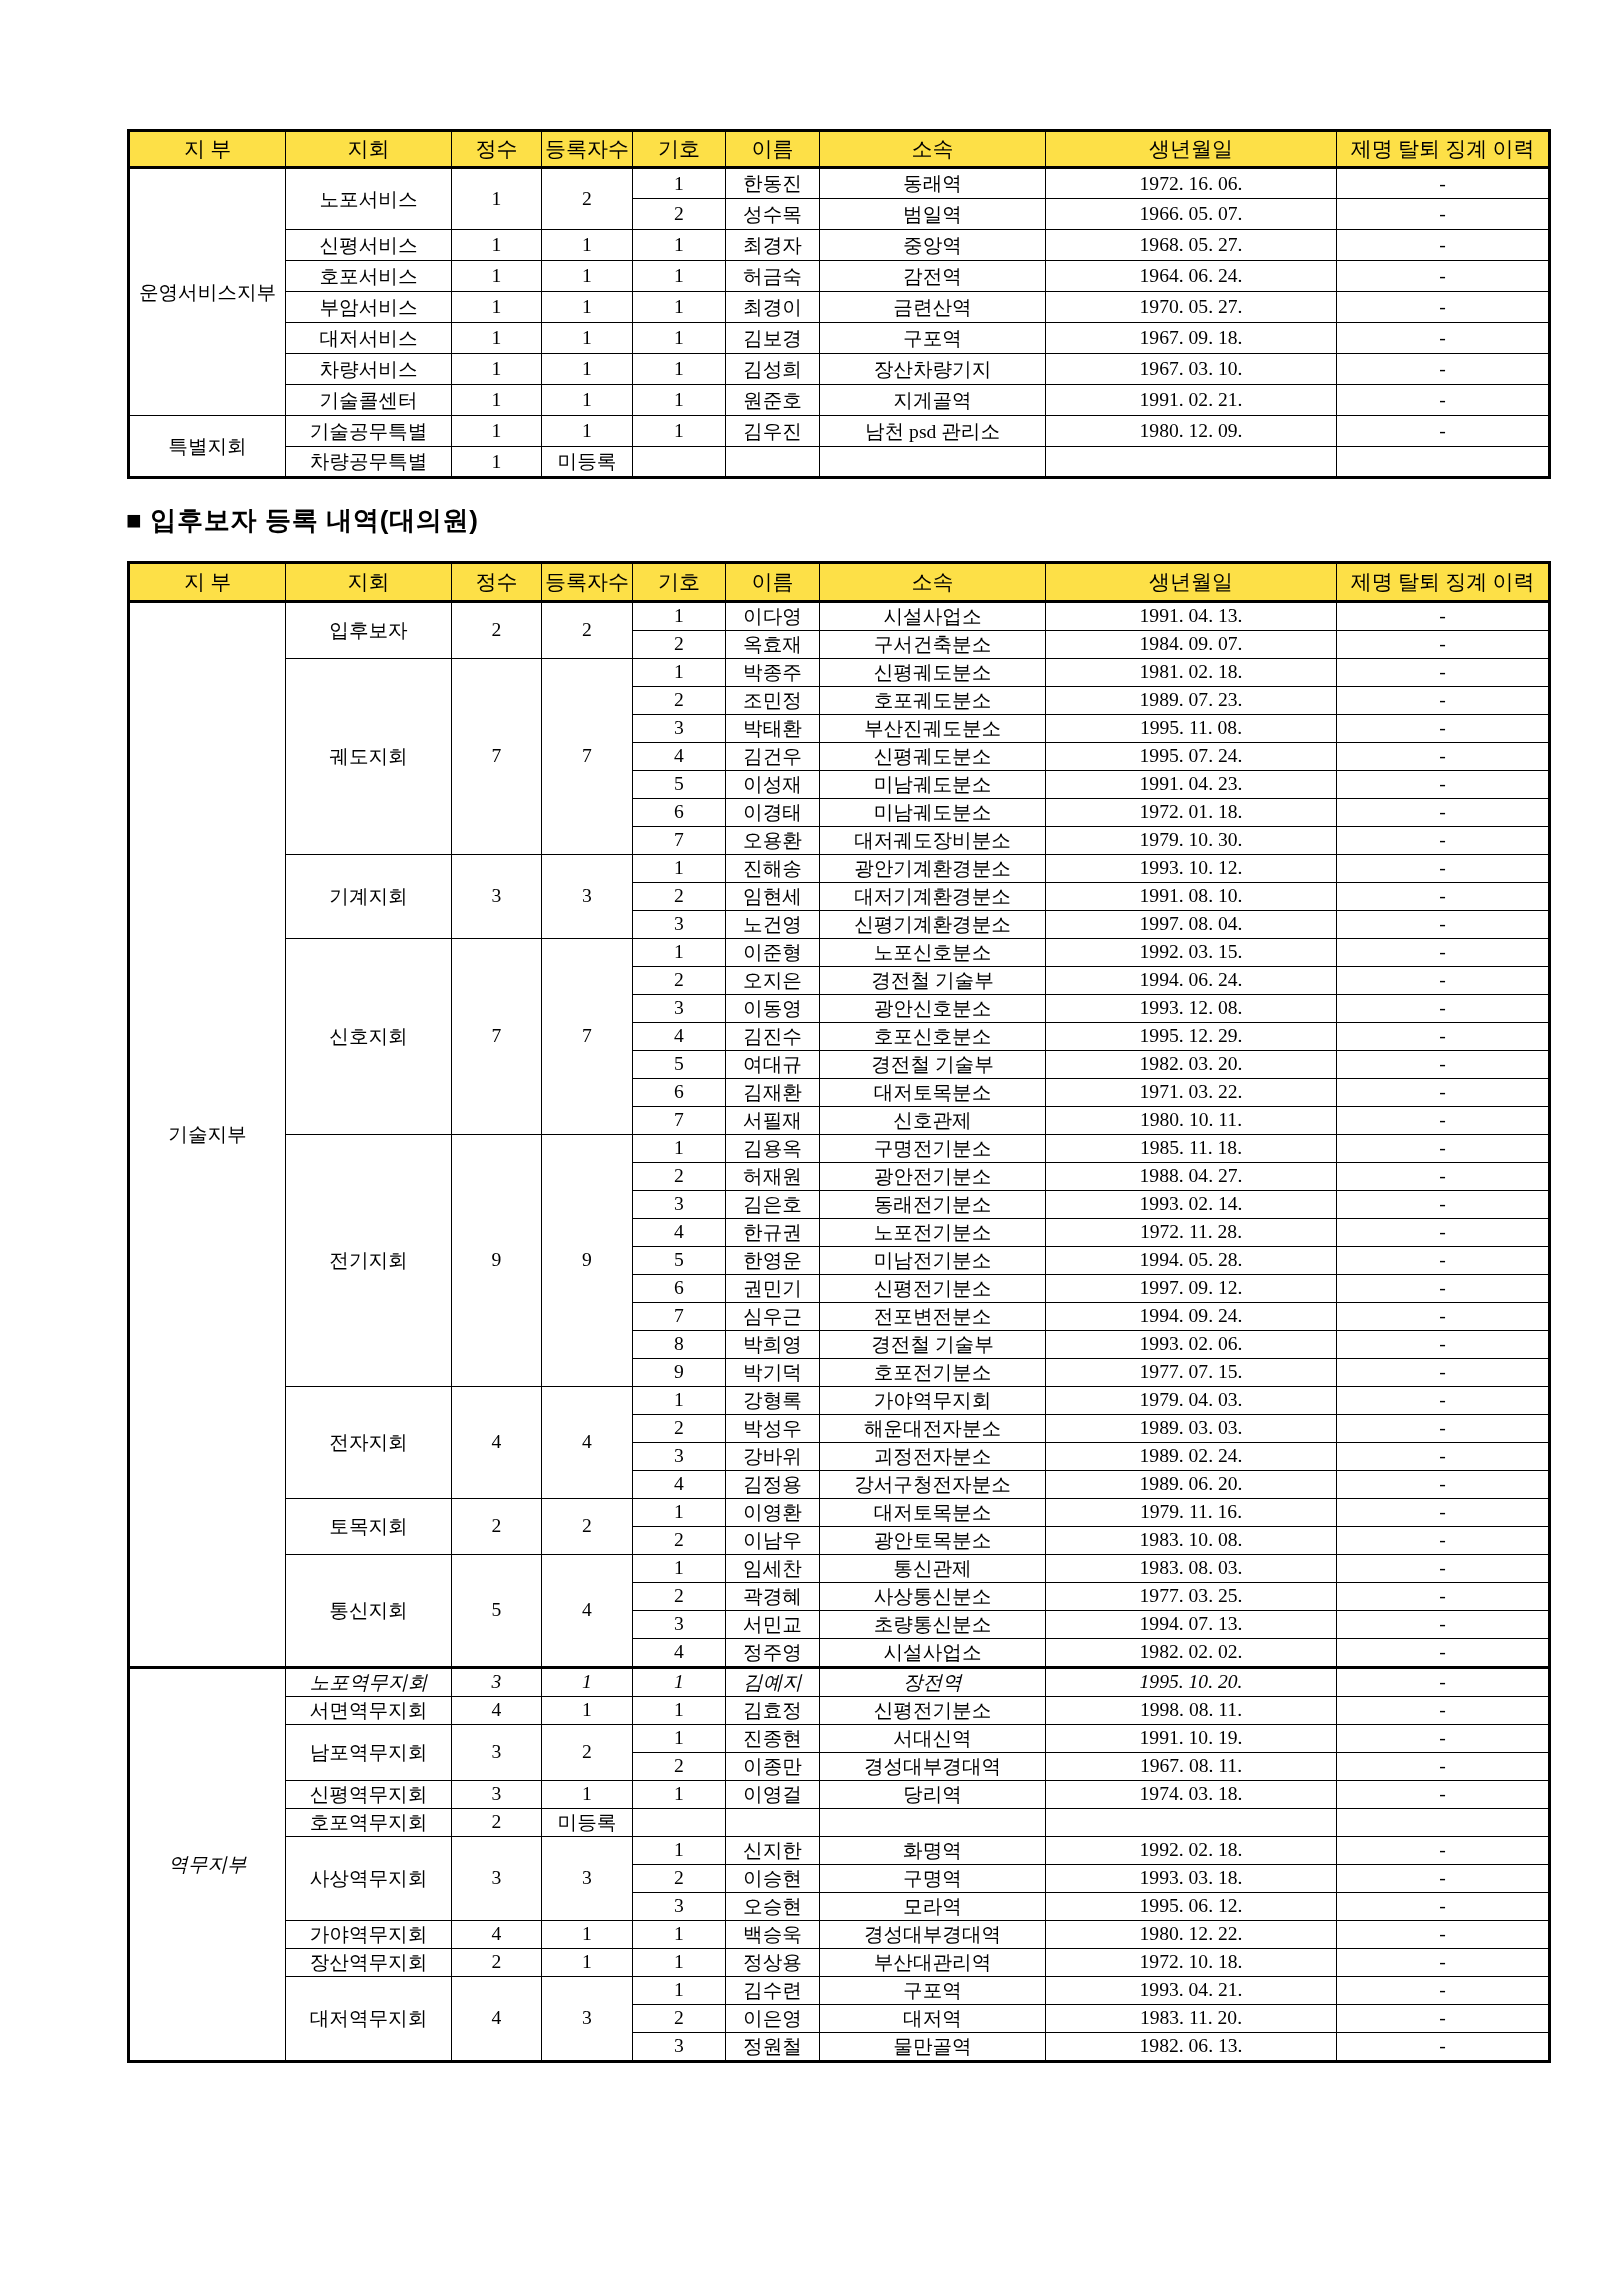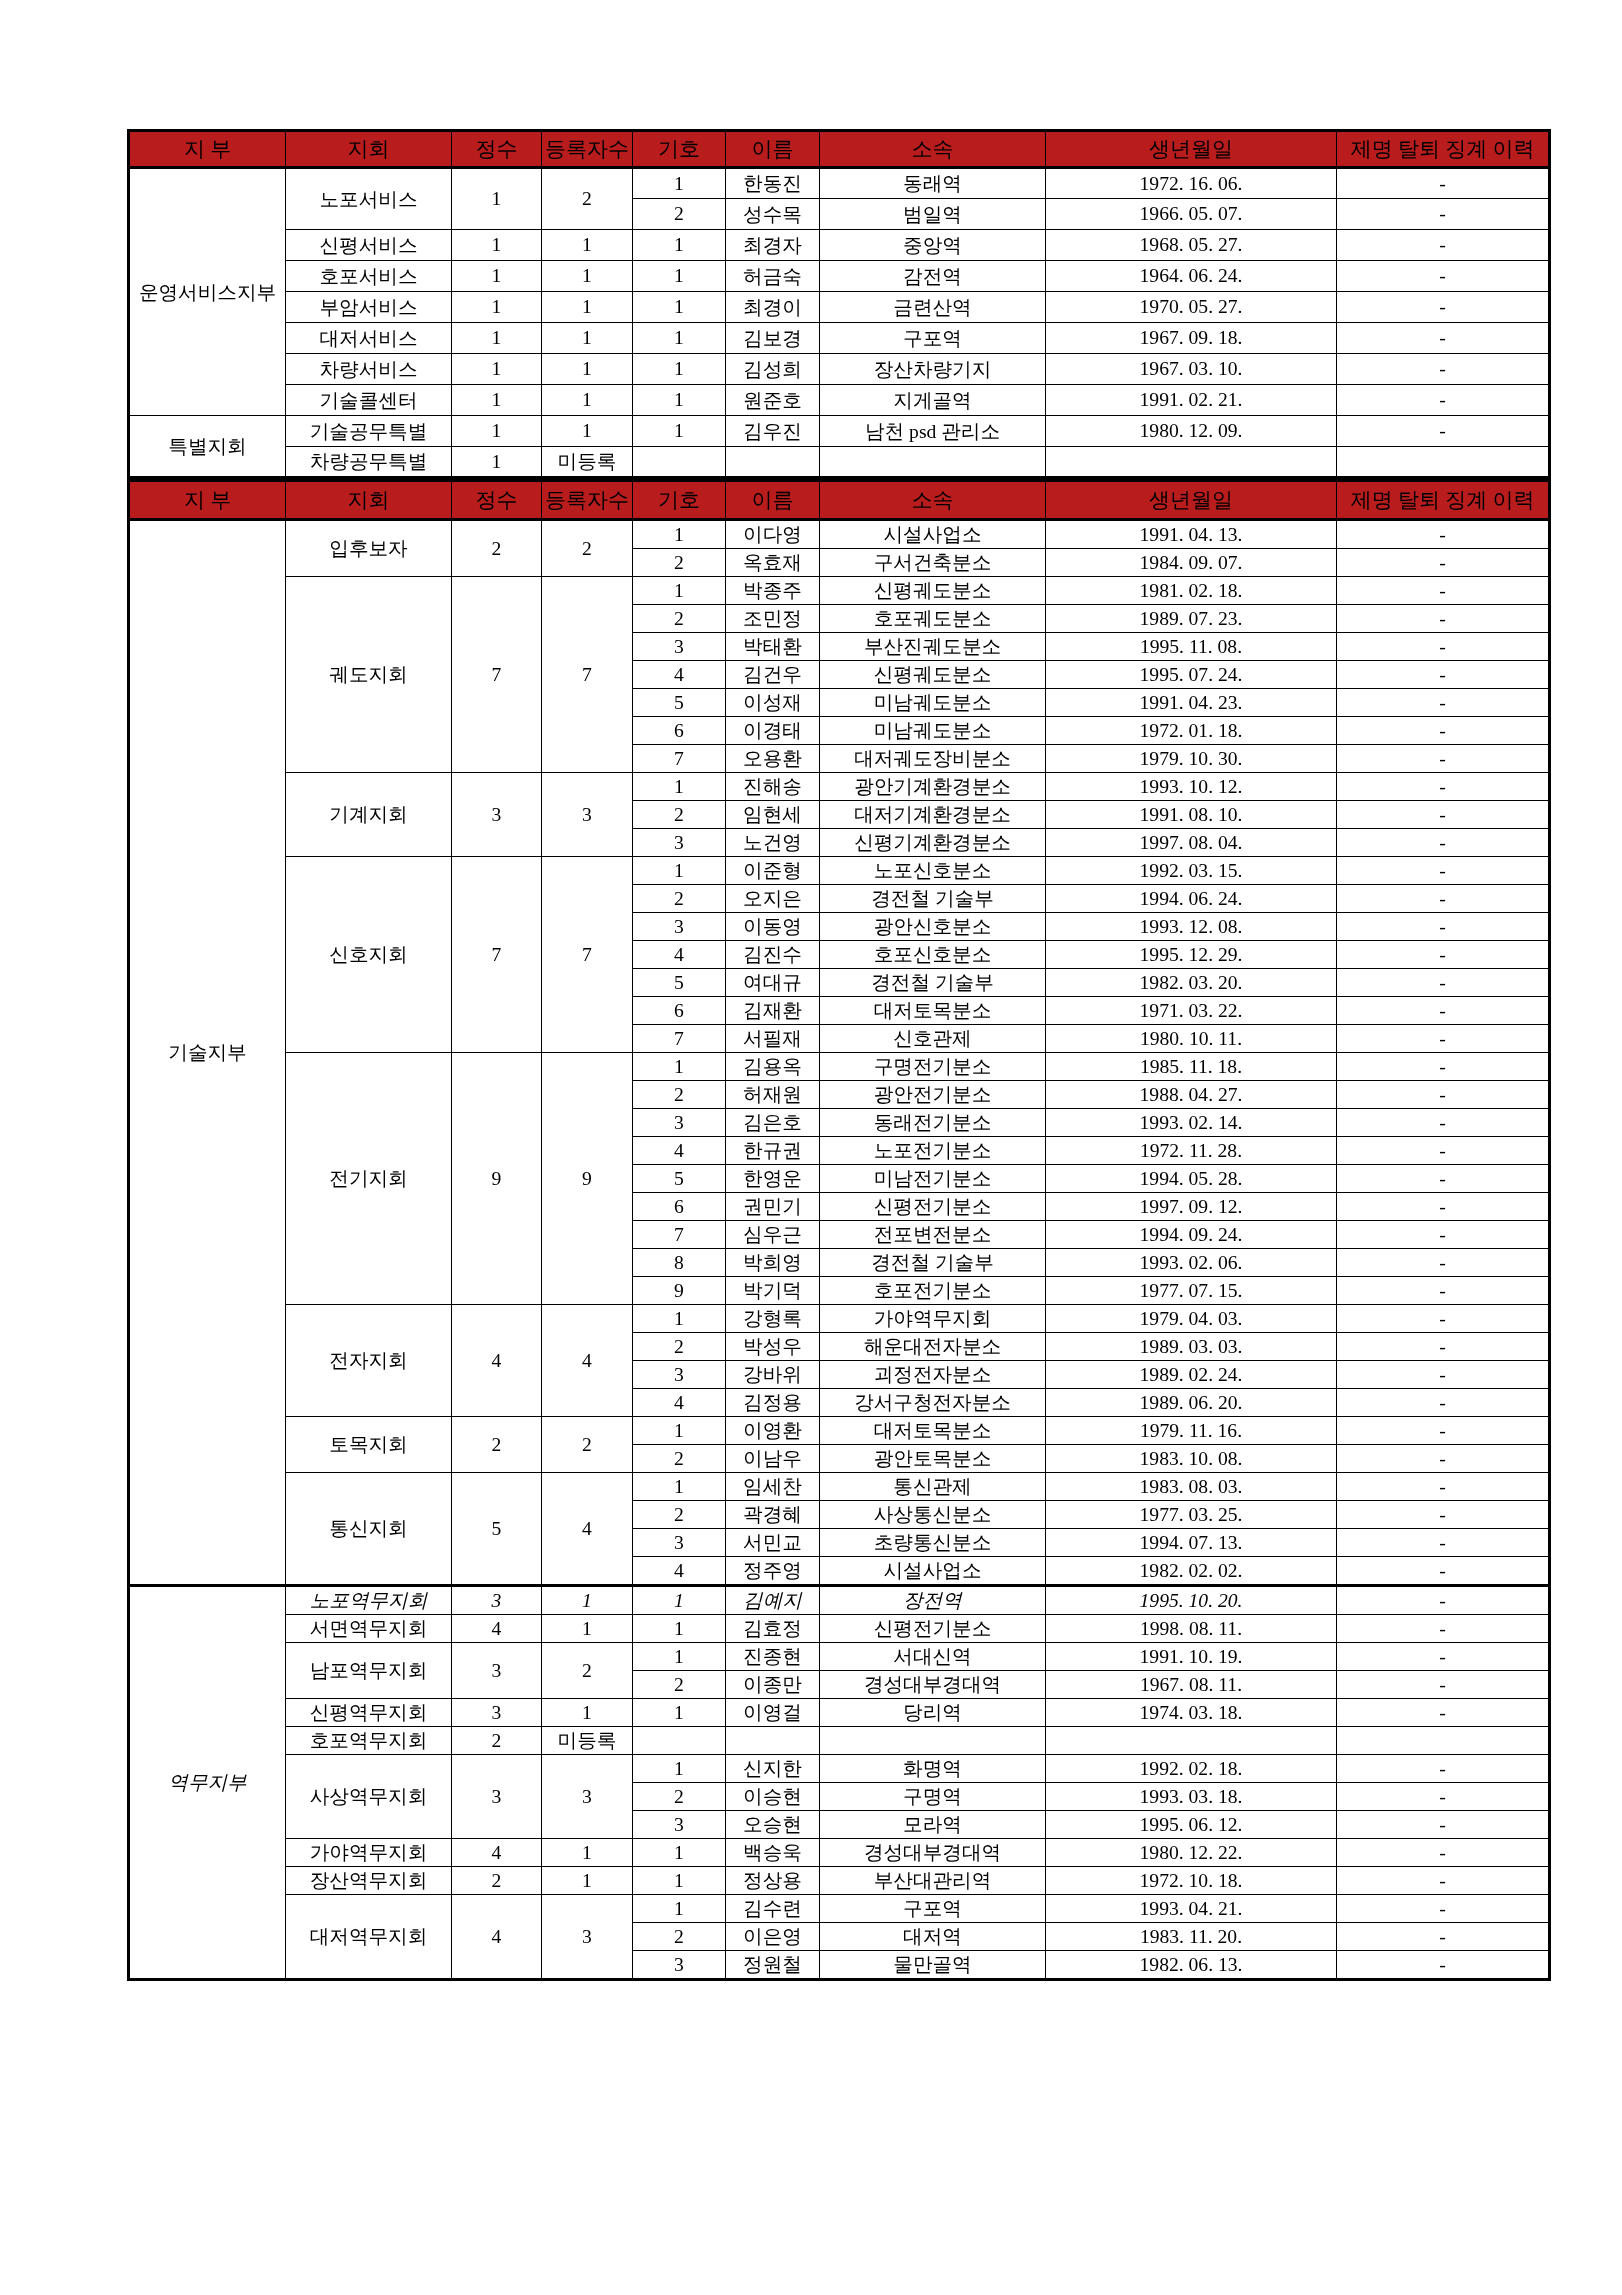--- a/index.html
+++ b/index.html
@@ -21,21 +21,21 @@
 
   .doc-table th, .doc-table td {
     border:1.3px solid #000;
     padding:0 2.6px;
     text-align:center;
     vertical-align:middle;
     overflow:hidden;
     white-space:nowrap;
   }
   .doc-table thead th {
-    background:#b91c1c;
+    background:#fde047;
     font-weight:normal;
     font-size:21px;
     border-bottom:3.9px solid #000;
   }
   .doc-table td { font-size:19.6px; }
 
   .t1 thead tr { height:37px; }
   .t1 tbody tr { height:31px; }
   .t2 thead tr { height:39px; }
   .t2 tbody tr { height:28px; }
@@ -177,20 +177,21 @@
           <td>미등록</td>
           <td></td>
           <td></td>
           <td></td>
           <td></td>
           <td></td>
         </tr>
       </tbody>
     </table>
 
+  <div class="section-title">■ 입후보자 등록 내역(대의원)</div>
 
   <table id="table2" class="doc-table t2">
       <colgroup>
         <col style="width: 157px;">
         <col style="width: 166px;">
         <col style="width: 90px;">
         <col style="width: 91px;">
         <col style="width: 93px;">
         <col style="width: 94px;">
         <col style="width: 226px;">

